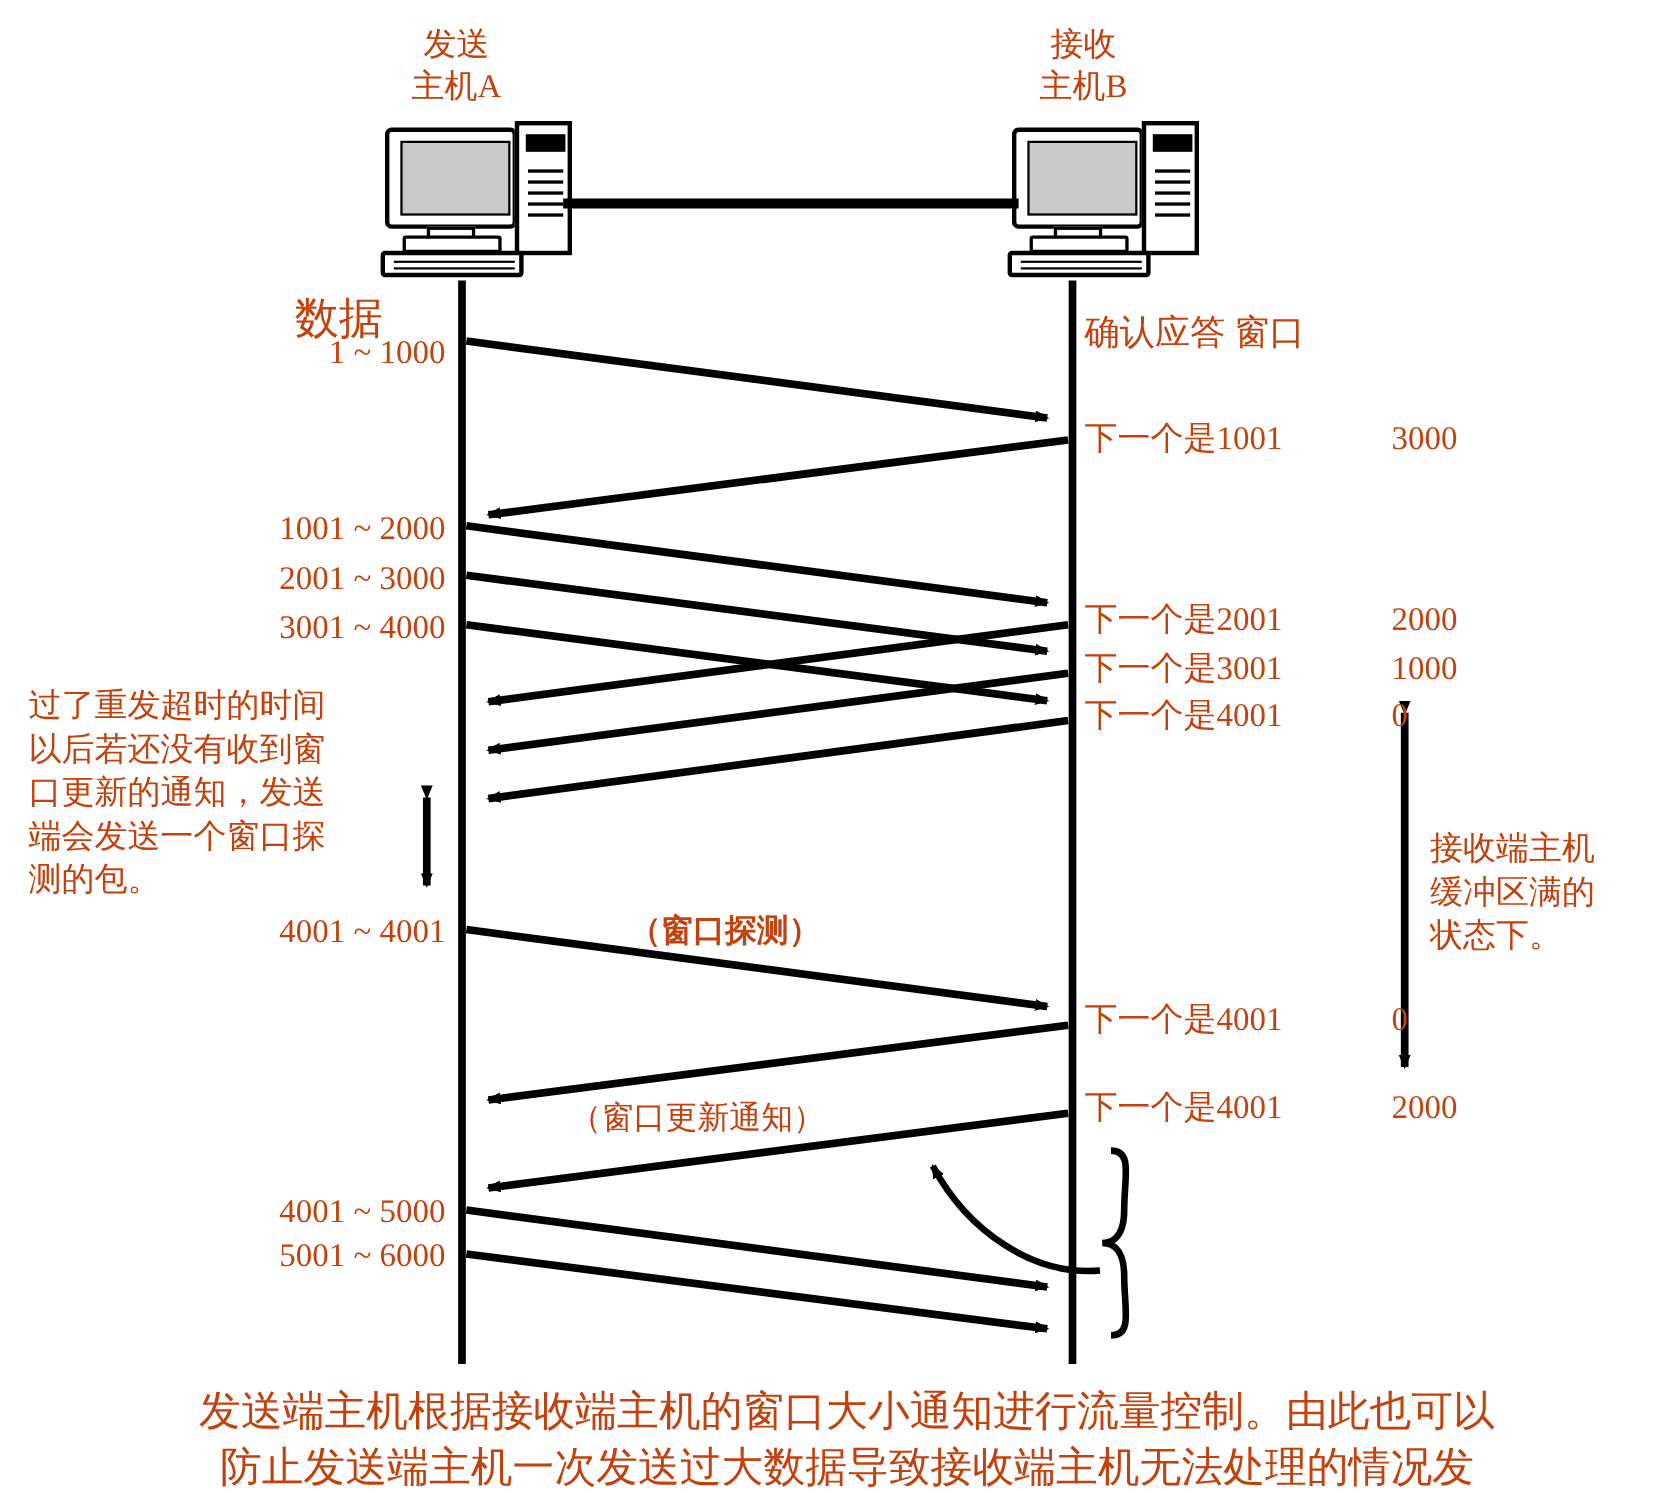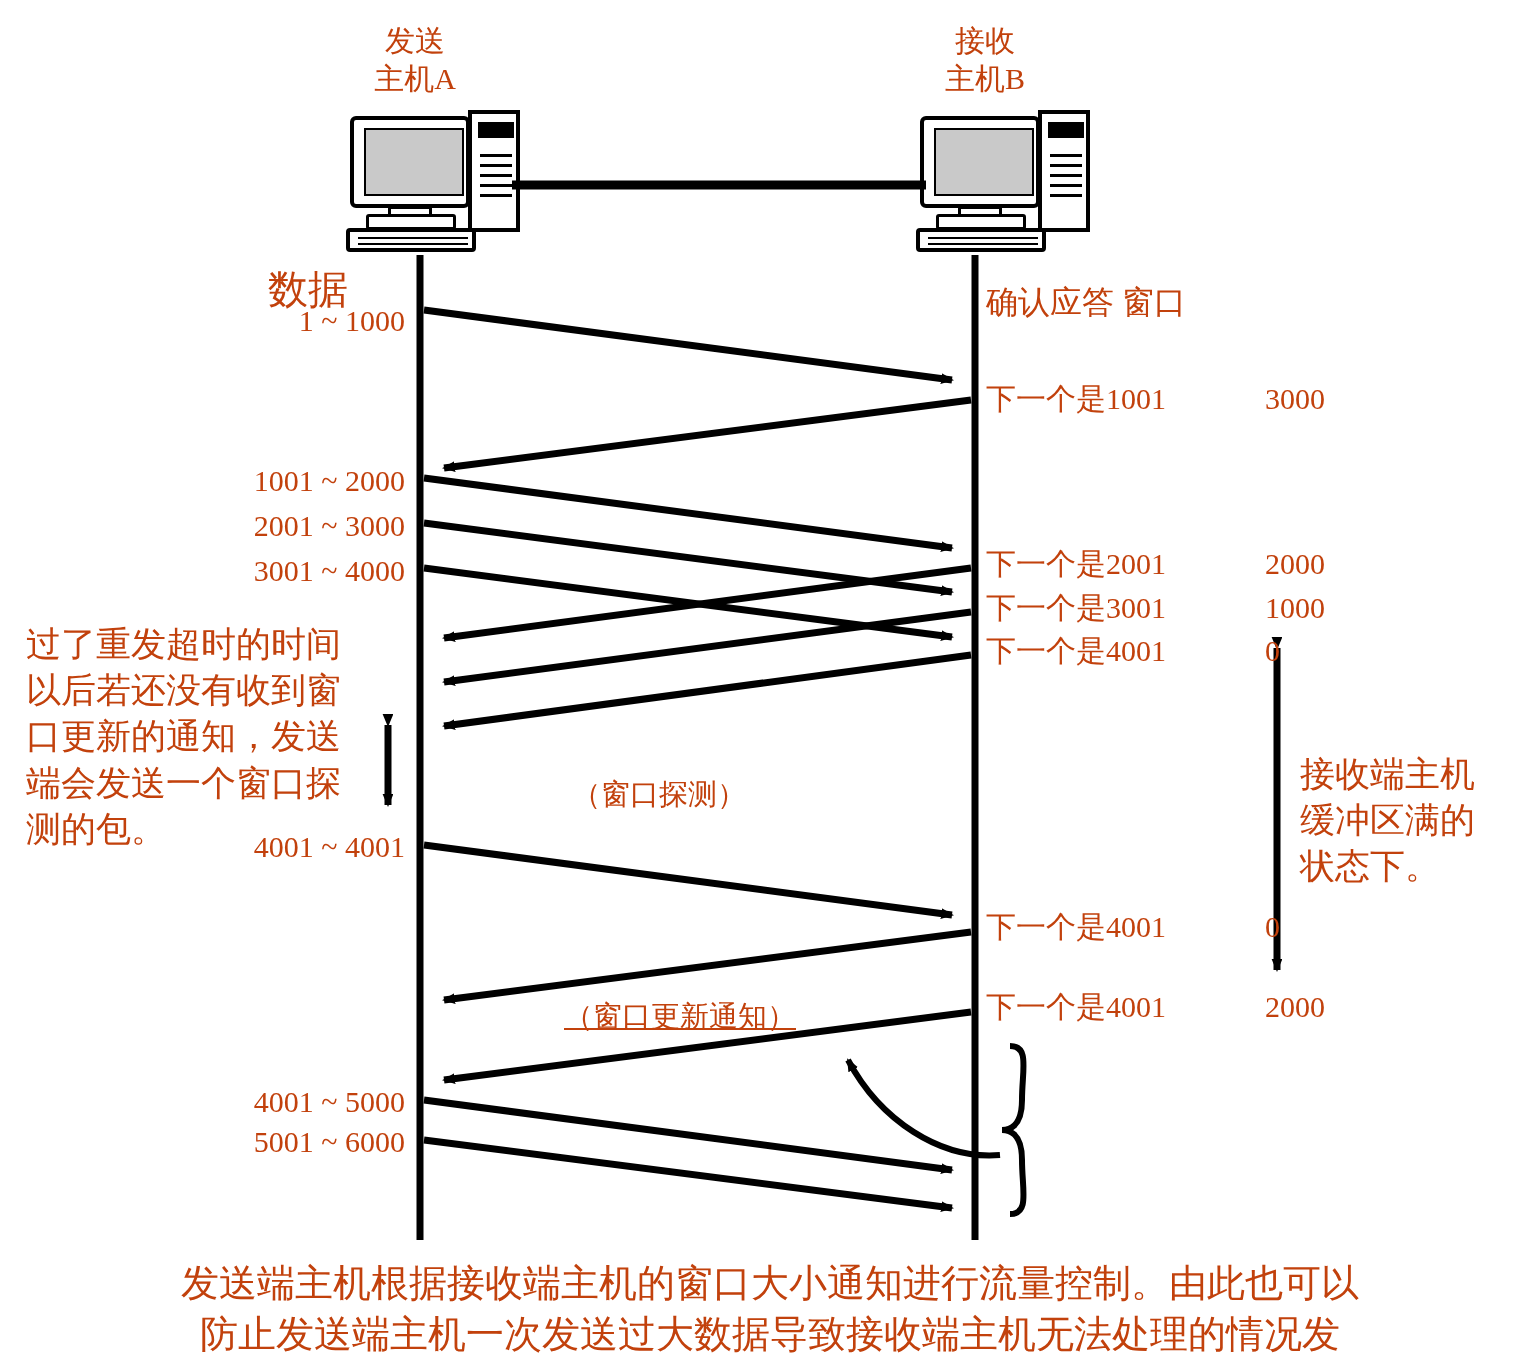--- a/index.html
+++ b/index.html
@@ -33,21 +33,21 @@
   }
   .seg-label {
     font-size: 30px;
     text-align: right;
   }
   .ack-label {
     font-size: 30px;
     text-align: left;
   }
   .note {
-    font-size: 35px;
+    font-size: 30px;
     white-space: pre-line;
     line-height: 1.32;
   }
   .caption {
     font-size: 38px;
     text-align: center;
     white-space: pre-line;
     line-height: 1.35;
   }
   .paren-label {
@@ -242,22 +242,22 @@
 
   <div class="lbl ack-label" style="left:986px; top:632px;">下一个是4001</div>
   <div class="lbl ack-label" style="left:1265px; top:632px;">0</div>
 
   <div class="lbl ack-label" style="left:986px; top:908px;">下一个是4001</div>
   <div class="lbl ack-label" style="left:1265px; top:908px;">0</div>
 
   <div class="lbl ack-label" style="left:986px; top:988px;">下一个是4001</div>
   <div class="lbl ack-label" style="left:1265px; top:988px;">2000</div>
 
-  <div class="lbl paren-label" style="left:572px; top:776px;">（窗口探测）</div>
-  <div class="lbl paren-label" style="left:564px; top:998px;text-decoration:underline;">（窗口更新通知）</div>
+  <div class="lbl paren-label" style="left:572px; top:828px;font-weight:bold;">（窗口探测）</div>
+  <div class="lbl paren-label" style="left:518px; top:998px;">（窗口更新通知）</div>
 
   <div class="lbl note" style="left:26px; top:622px; width:370px;">过了重发超时的时间
 以后若还没有收到窗
 口更新的通知，发送
 端会发送一个窗口探
 测的包。</div>
 
   <div class="lbl note" style="left:1300px; top:752px; width:210px;">接收端主机
 缓冲区满的
 状态下。</div>

